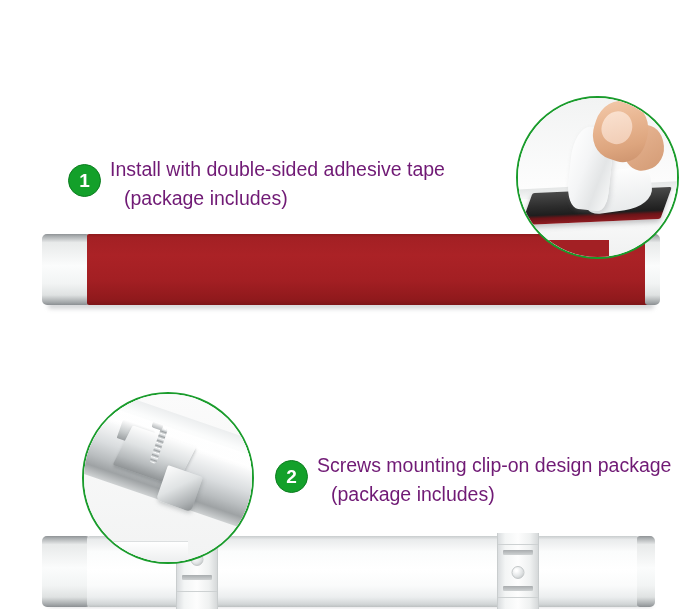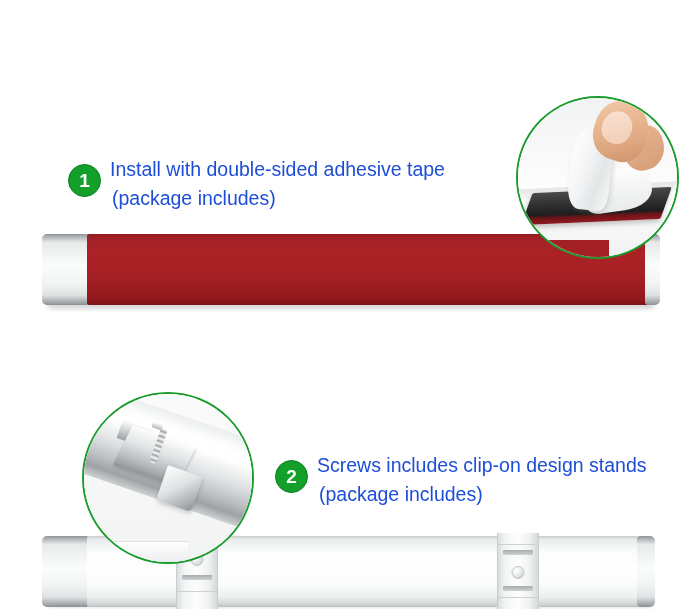--- a/index.html
+++ b/index.html
@@ -42,28 +42,28 @@
     font-size:19px;font-weight:bold;
     line-height:1;
     box-sizing:border-box;
   }
   #badge-1{left:68px;top:164px;}
   #badge-2{left:275px;top:460px;}
 
   
   .steptext{
     position:absolute;
-    color:#1d4ed8;
+    color:#701a75;
     font-size:19.5px;
     line-height:29px;
     white-space:nowrap;
   }
   #text-1{left:110px;top:155px;}
   #text-2{left:317px;top:451px;}
-  .steptext .l2{padding-left:2px;}
+  .steptext .l2{padding-left:2px;margin-left:12px;}
 
   
   .bar{position:absolute;}
   .cap{
     position:absolute;top:0;height:100%;
     box-sizing:border-box;
     border-radius:5px 3px 3px 5px;
     background:linear-gradient(to bottom,
        #8e9295 0%, #a9adaf 3%, #e8eaea 12%,
        #fbfcfc 45%, #f2f4f4 70%, #dfe2e2 86%,
@@ -272,21 +272,21 @@
       <div class="tp-thumb"></div>
       <div class="tp-finger"></div>
       <div class="tp-nail"></div>
       <div class="tp-redstrip"></div>
     </div>
   </div>
 
   <div class="badge" id="badge-2">2</div>
 
   <div class="steptext" id="text-2">
-    <div>Screws includes clip-on design stands</div>
+    <div>Screws mounting clip-on design package</div>
     <div class="l2">(package includes)</div>
   </div>
 
   <div class="bar-shadow" style="left:48px;top:600px;width:604px;height:7px;"></div>
   <div class="bar" style="left:42px;top:536px;width:613px;height:71px;">
     <div class="cap" style="left:0;width:47px;"></div>
     <div class="tube-white" style="left:45px;width:552px;"></div>
     <div class="cap" style="left:595px;width:18px;border-radius:3px 5px 5px 3px;"></div>
 
     <div class="clip" style="left:134px;top:-3px;width:42px;height:77px;">

